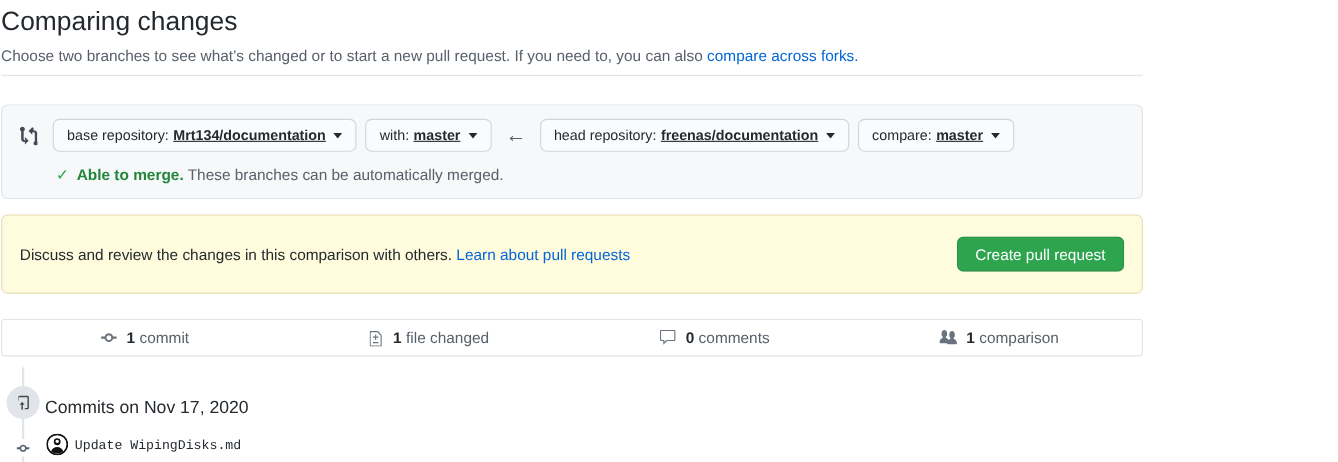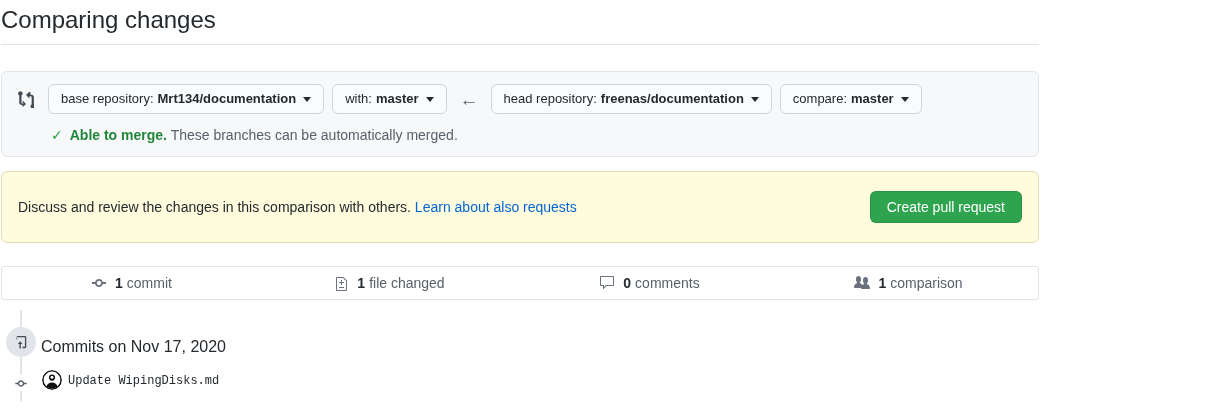--- a/index.html
+++ b/index.html
@@ -19,21 +19,21 @@
   .divider{border-bottom:1px solid var(--border);margin-top:9px;}
 
   .compare-box{margin-top:26px;background:var(--box-bg);border:1px solid var(--border);
     border-radius:6px;padding:12px 12px 14px 12px;height:86px;}
   .sel-row{display:flex;align-items:center;}
   .icon-compare{color:#424a53;margin:0 14px 0 4px;flex:none;display:flex;}
   .branch-btn{display:inline-flex;align-items:center;background:var(--btn-bg);
     border:1px solid var(--btn-border);border-radius:6px;padding:5px 12px;font-size:13px;
     line-height:18px;color:var(--text);margin-right:8px;cursor:pointer;white-space:nowrap;
     font-family:inherit;justify-content:center;}
-  .branch-btn strong{font-weight:700;margin-left:4px;}
+  .branch-btn strong{font-weight:700;margin-left:4px;text-decoration:underline;}
   .caret{width:0;height:0;border-left:4px solid transparent;border-right:4px solid transparent;
     border-top:5px solid var(--text);margin-left:7px;display:inline-block;}
   .arrow-left{font-size:19px;color:var(--muted);margin:0 12px 0 5px;line-height:1;}
   .merge-row{margin-top:13px;padding-left:37px;font-size:14px;}
   .merge-row .check{color:var(--check);font-weight:700;margin-right:7px;font-size:14px;}
   .merge-row .ok{color:var(--success);font-weight:700;}
   .merge-row .rest{color:var(--muted);}
 
   .flash{margin-top:14px;background:var(--flash-bg);border:1px solid var(--flash-border);
     border-radius:6px;height:72px;padding:0 16px 0 16px;display:flex;align-items:center;
@@ -67,20 +67,21 @@
     background:#e5e5e5;cursor:pointer;text-align:right;}
   .sha{position:absolute;left:1167px;top:74px;font-family:"Liberation Mono","DejaVu Sans Mono",monospace;
     font-size:12px;color:var(--sha);text-decoration:none;cursor:pointer;}
 </style>
 </head>
 <body>
 
 <div class="page">
   <div class="inner">
     <h1 class="title">Comparing changes</h1>
+    <p class="subtitle"><span>Choose two branches to see what’s changed or to start a new pull request. If you need to, you can also </span><a>compare across forks.</a></p>
     <div class="divider"></div>
 
     <div class="compare-box">
       <div class="sel-row">
         <span class="icon-compare">
           <svg width="16" height="18" viewBox="0 0 14 16" fill="currentColor">
               <path d="M5 12H4c-.27-.02-.48-.11-.69-.31-.21-.2-.3-.42-.31-.69V4.72c.59-.34 1-.98 1-1.72 0-1.11-.89-2-2-2-1.11 0-2 .89-2 2 0 .74.41 1.38 1 1.72v6.56c.02.52.23 1.02.59 1.41.36.39.86.67 1.41.68h1v2l3-3-3-3v2zM10 1.5l-3 3 3 3v-2h1c.27.02.48.11.69.31.21.2.3.42.31.69v6.28c-.59.34-1 .98-1 1.72 0 1.11.89 2 2 2 1.11 0 2-.89 2-2 0-.74-.41-1.38-1-1.72V6.28c-.02-.52-.23-1.02-.59-1.41-.36-.39-.86-.67-1.41-.68h-1v-2z"></path>
             </svg>
         </span>
         <button class="branch-btn">
@@ -106,21 +107,21 @@
           </button>
       </div>
       <div class="merge-row">
         <span class="check">✓</span><span class="ok">Able to merge.</span>
         <span class="rest">These branches can be automatically merged.</span>
       </div>
     </div>
 
     <div class="flash">
       <div class="msg"><span>Discuss and review the changes in this comparison with others.</span>
-        <a>Learn about also requests</a></div>
+        <a>Learn about pull requests</a></div>
       <button class="btn-primary">Create pull request</button>
     </div>
 
     <div class="stats">
       <div class="stat">
         <svg width="16" height="16" viewBox="0 0 14 16" fill="currentColor">
             <path d="M10.86 7c-.45-1.72-2-3-3.86-3-1.86 0-3.41 1.28-3.86 3H0v2h3.14c.45 1.72 2 3 3.86 3 1.86 0 3.41-1.28 3.86-3H14V7h-3.14zM7 10.2c-1.22 0-2.2-.98-2.2-2.2 0-1.22.98-2.2 2.2-2.2 1.22 0 2.2.98 2.2 2.2 0 1.22-.98 2.2-2.2 2.2z"></path>
           </svg>
         <strong>1</strong>
         <span>commit</span>

